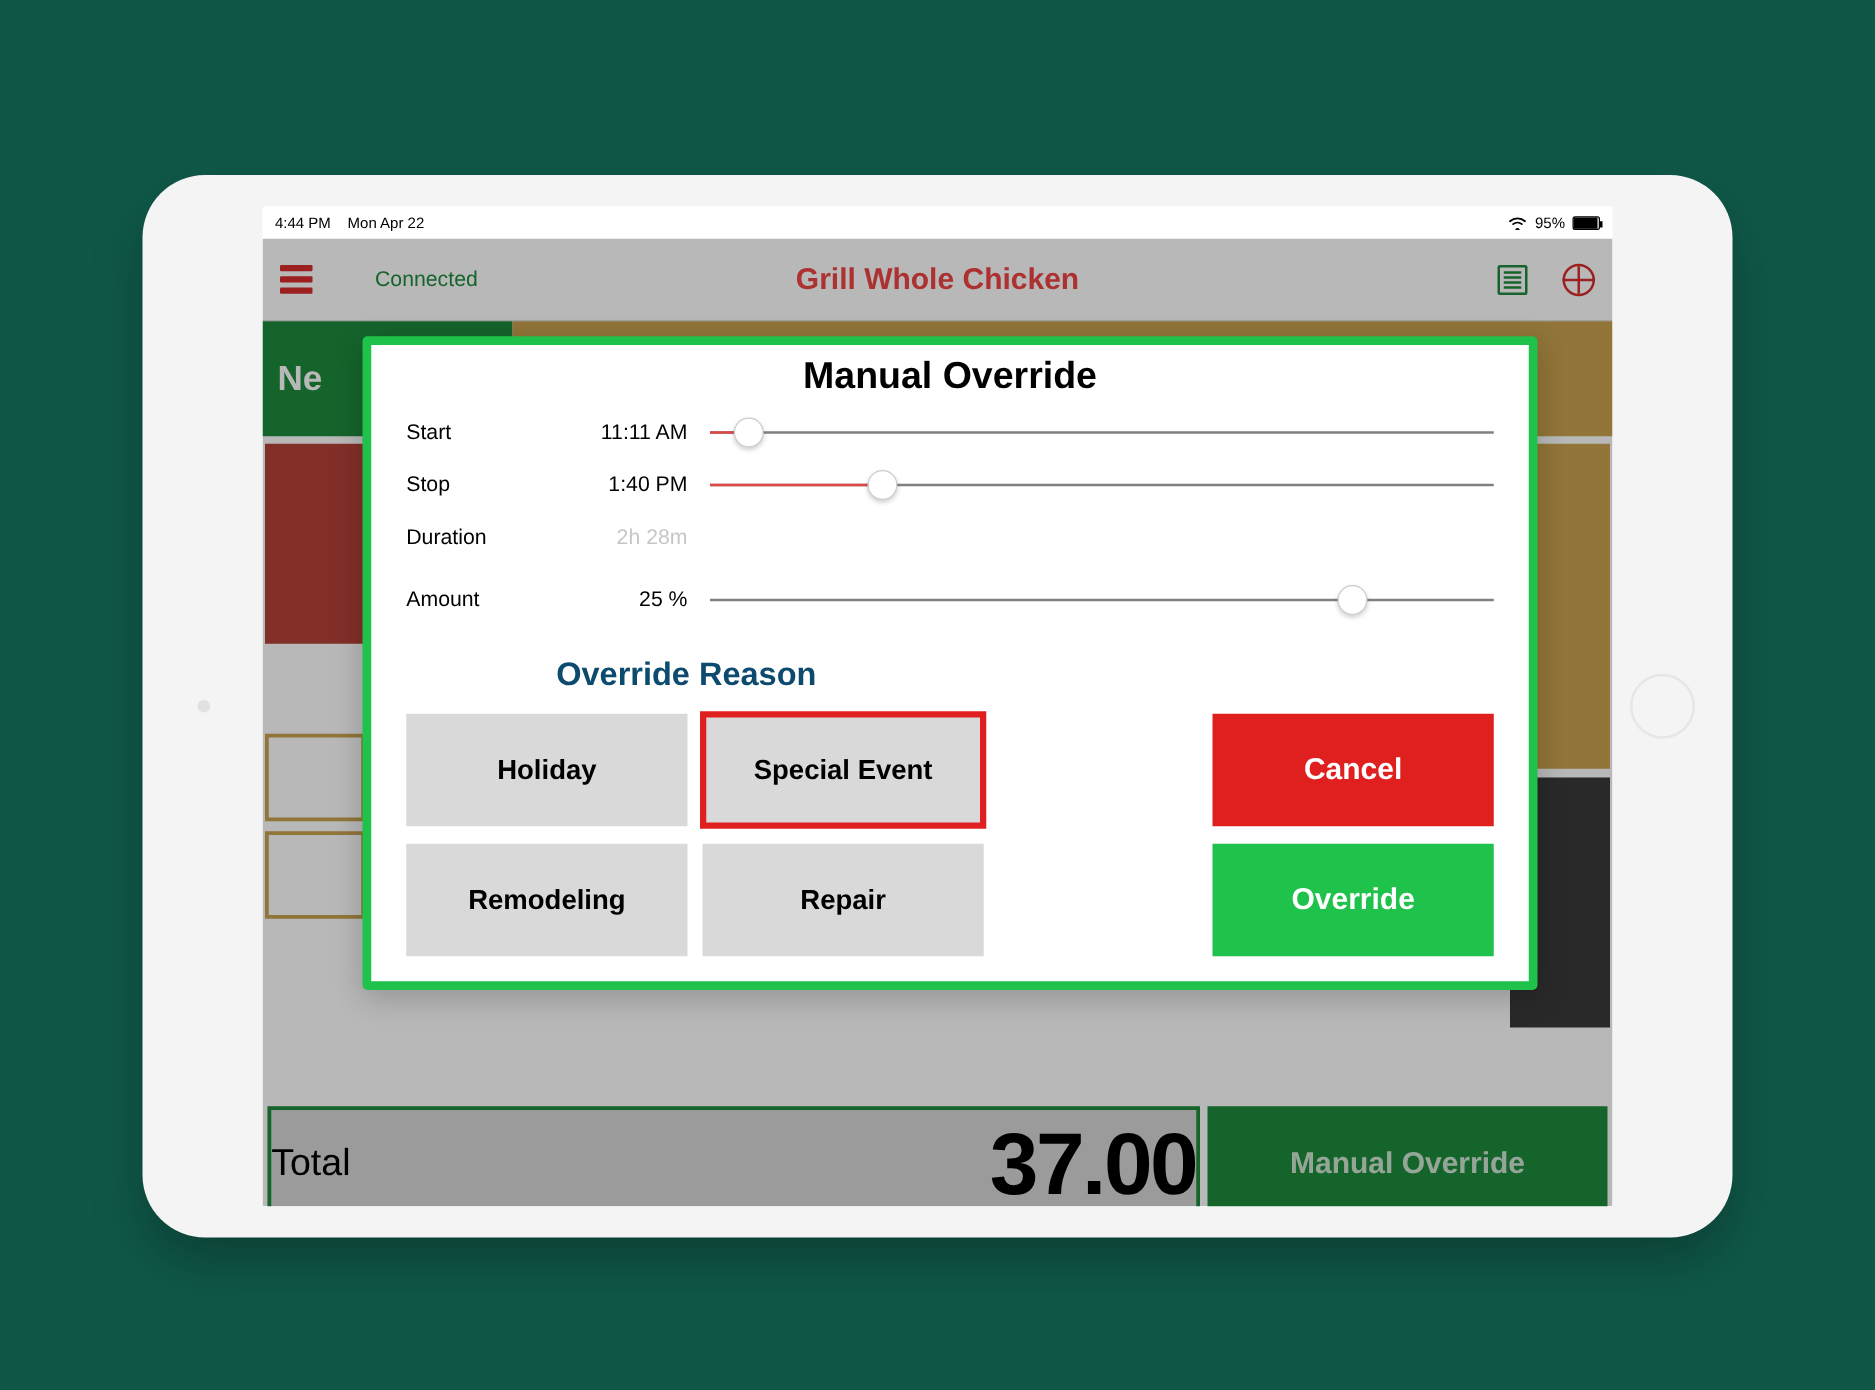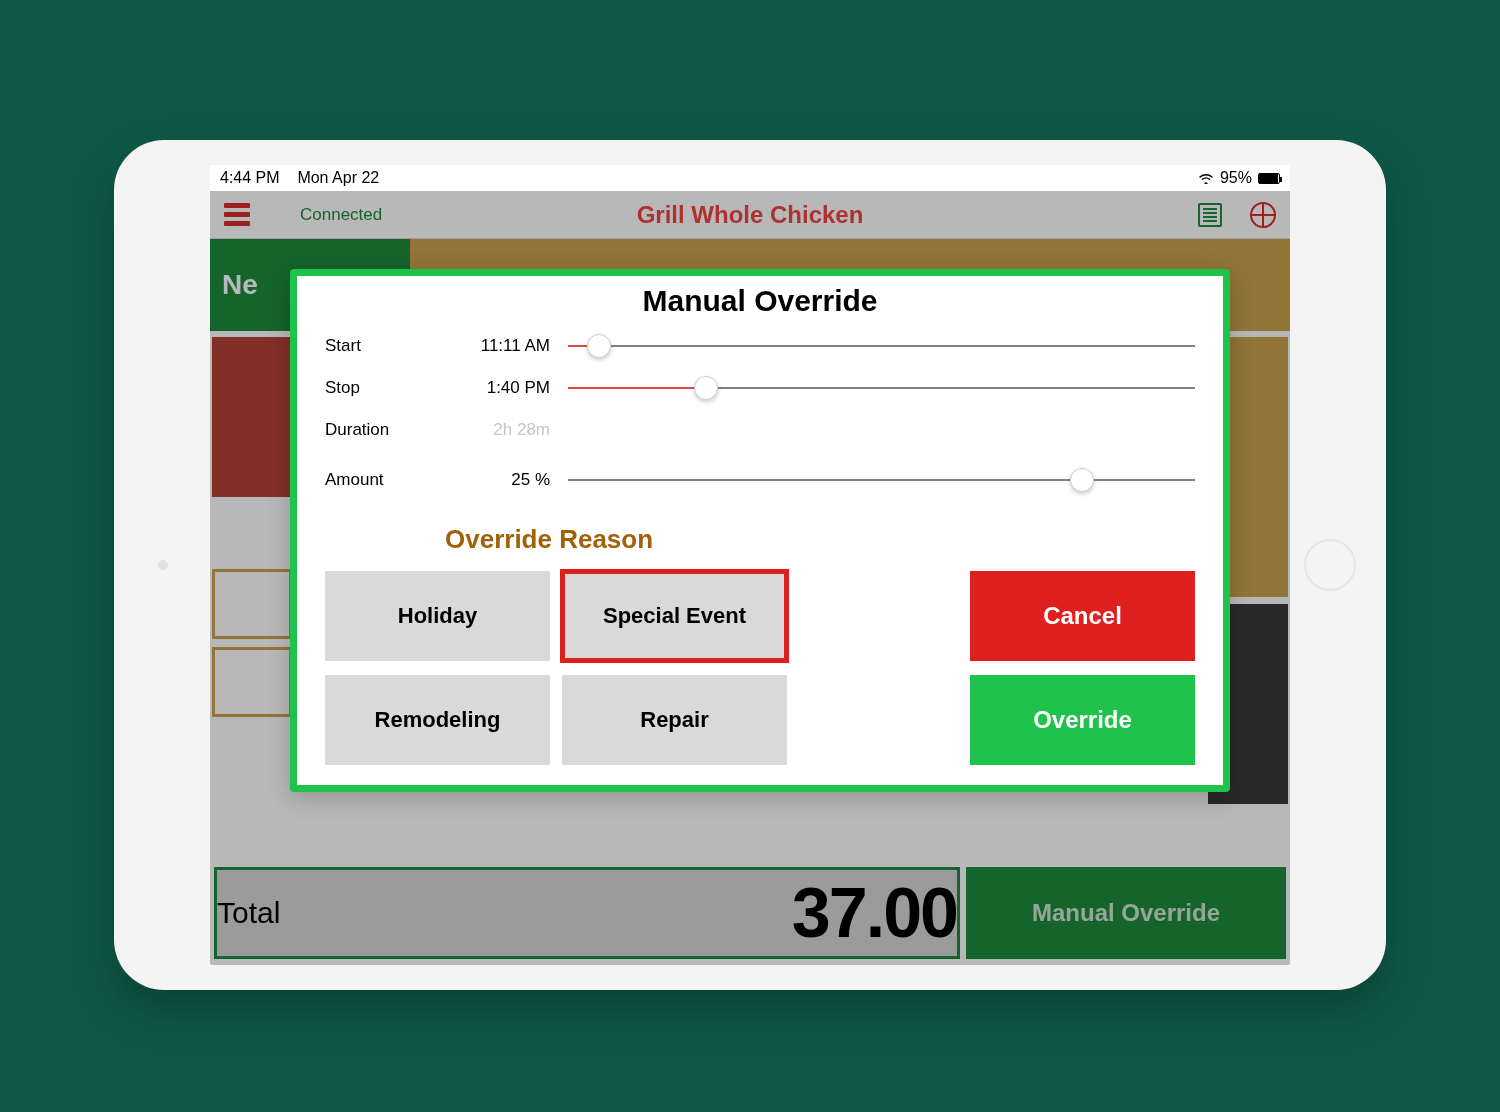--- a/index.html
+++ b/index.html
@@ -31,41 +31,41 @@
     width: 10px; height:10px; border-radius:50%; background:#e1e1e1;
   }
   .screen {
     width: 1080px; height: 800px;
     background: #fff; overflow: hidden; position: relative;
     border-radius: 2px;
   }
 
   
   .statusbar {
-    height: 26px; font-size: 16px; color:#000;
+    height: 26px; font-size: 12px; color:#000;
     display:flex; align-items:center; padding: 0 10px;
     background:#fff;
     justify-content:flex-end;
   }
   .statusbar .left { flex:0 0 auto; }
   .statusbar .right { margin-left:auto; display:flex; align-items:center; gap:6px;}
   .battery { width:22px; height:11px; border:1px solid #000; border-radius:2px; position:relative;}
   .battery::after{content:"";position:absolute;right:-3px;top:3px;width:2px;height:5px;background:#000;}
   .battery i{display:block;background:#000;height:100%;width:95%;}
 
   
   .dim {
     position:absolute; inset:26px 0 0 0;
     background: rgba(0,0,0,0.28);
     pointer-events:none;
   }
 
   
   .app-header{
-    height:48px; display:flex; align-items:center;
+    height:66px; display:flex; align-items:center;
     padding:0 14px; background:#fff; position:relative;
     border-bottom:1px solid #ddd;
   }
   .hamburger{display:flex;flex-direction:column;gap:4px;}
   .hamburger span{display:block;width:26px;height:5px;background:#d82d2d;border-radius:1px;}
   .conn{color:#1e8b3e;font-size:17px;margin-left:50px;}
   .title{position:absolute;left:0;right:0;text-align:center;font-weight:800;color:#ef4444;font-size:24px;font-family:"Arial Black","Helvetica Neue",sans-serif;font-stretch:condensed;}
   .header-icons{margin-left:auto;display:flex;gap:28px;align-items:center;}
   .news-icon{width:24px;height:24px;border:2px solid #1e8b3e;border-radius:2px;position:relative;}
   .news-icon::before{content:"";position:absolute;left:3px;top:3px;right:3px;height:2px;background:#1e8b3e;box-shadow:0 4px 0 #1e8b3e,0 8px 0 #1e8b3e,0 12px 0 #1e8b3e;}
@@ -98,21 +98,21 @@
   .modal h1{ text-align:center; font-size:30px; font-weight:800; color:#000; font-family:"Helvetica Neue",Arial,sans-serif; margin-bottom:8px;}
   .form-row{ display:flex; align-items:center; height:40px; margin-bottom:2px;}
   .form-row .lab{ width:135px; font-size:17px; color:#000;}
   .form-row .val{ width:90px; text-align:right; font-size:17px; color:#000;}
   .form-row .val.dim-text{color:#c6c6c6;}
   .slider-wrap{ flex:1; margin-left:18px; position:relative; height:20px;}
   .slider-track{ position:absolute; left:0; right:0; top:50%; height:2px; background:#808080; transform:translateY(-50%);}
   .slider-track .fill{position:absolute;left:0;top:0;bottom:0;background:#e04848;}
   .slider-thumb{ position:absolute; top:50%; width:24px; height:24px; border-radius:50%; background:#fff; border:1px solid #ccc; box-shadow:0 2px 4px rgba(0,0,0,0.2); transform:translate(-50%,-50%);}
 
-  .modal h2{ font-size:26px; font-weight:800; color:#a16207; margin:24px 0 16px 120px;}
+  .modal h2{ font-size:26px; font-weight:800; color:#0c4a6e; margin:24px 0 16px 120px;}
 
   .btn-grid{ display:grid; grid-template-columns: repeat(2, 225px) 1fr 225px; grid-template-rows: 90px 90px; gap:14px 12px; }
   .btn{ display:flex; align-items:center; justify-content:center; font-size:22px; font-weight:600; cursor:pointer; }
   .btn-gray{ background:#d9d9d9; color:#000; }
   .btn-gray.selected{ outline:5px solid #e01f1f; outline-offset:-3px;}
   .btn-red{ background:#e01f1f; color:#fff; font-weight:700; font-size:24px;}
   .btn-green{ background:#1fc24a; color:#fff; font-weight:700; font-size:24px;}
   .spacer{background:transparent;}
 </style>
 </head>

